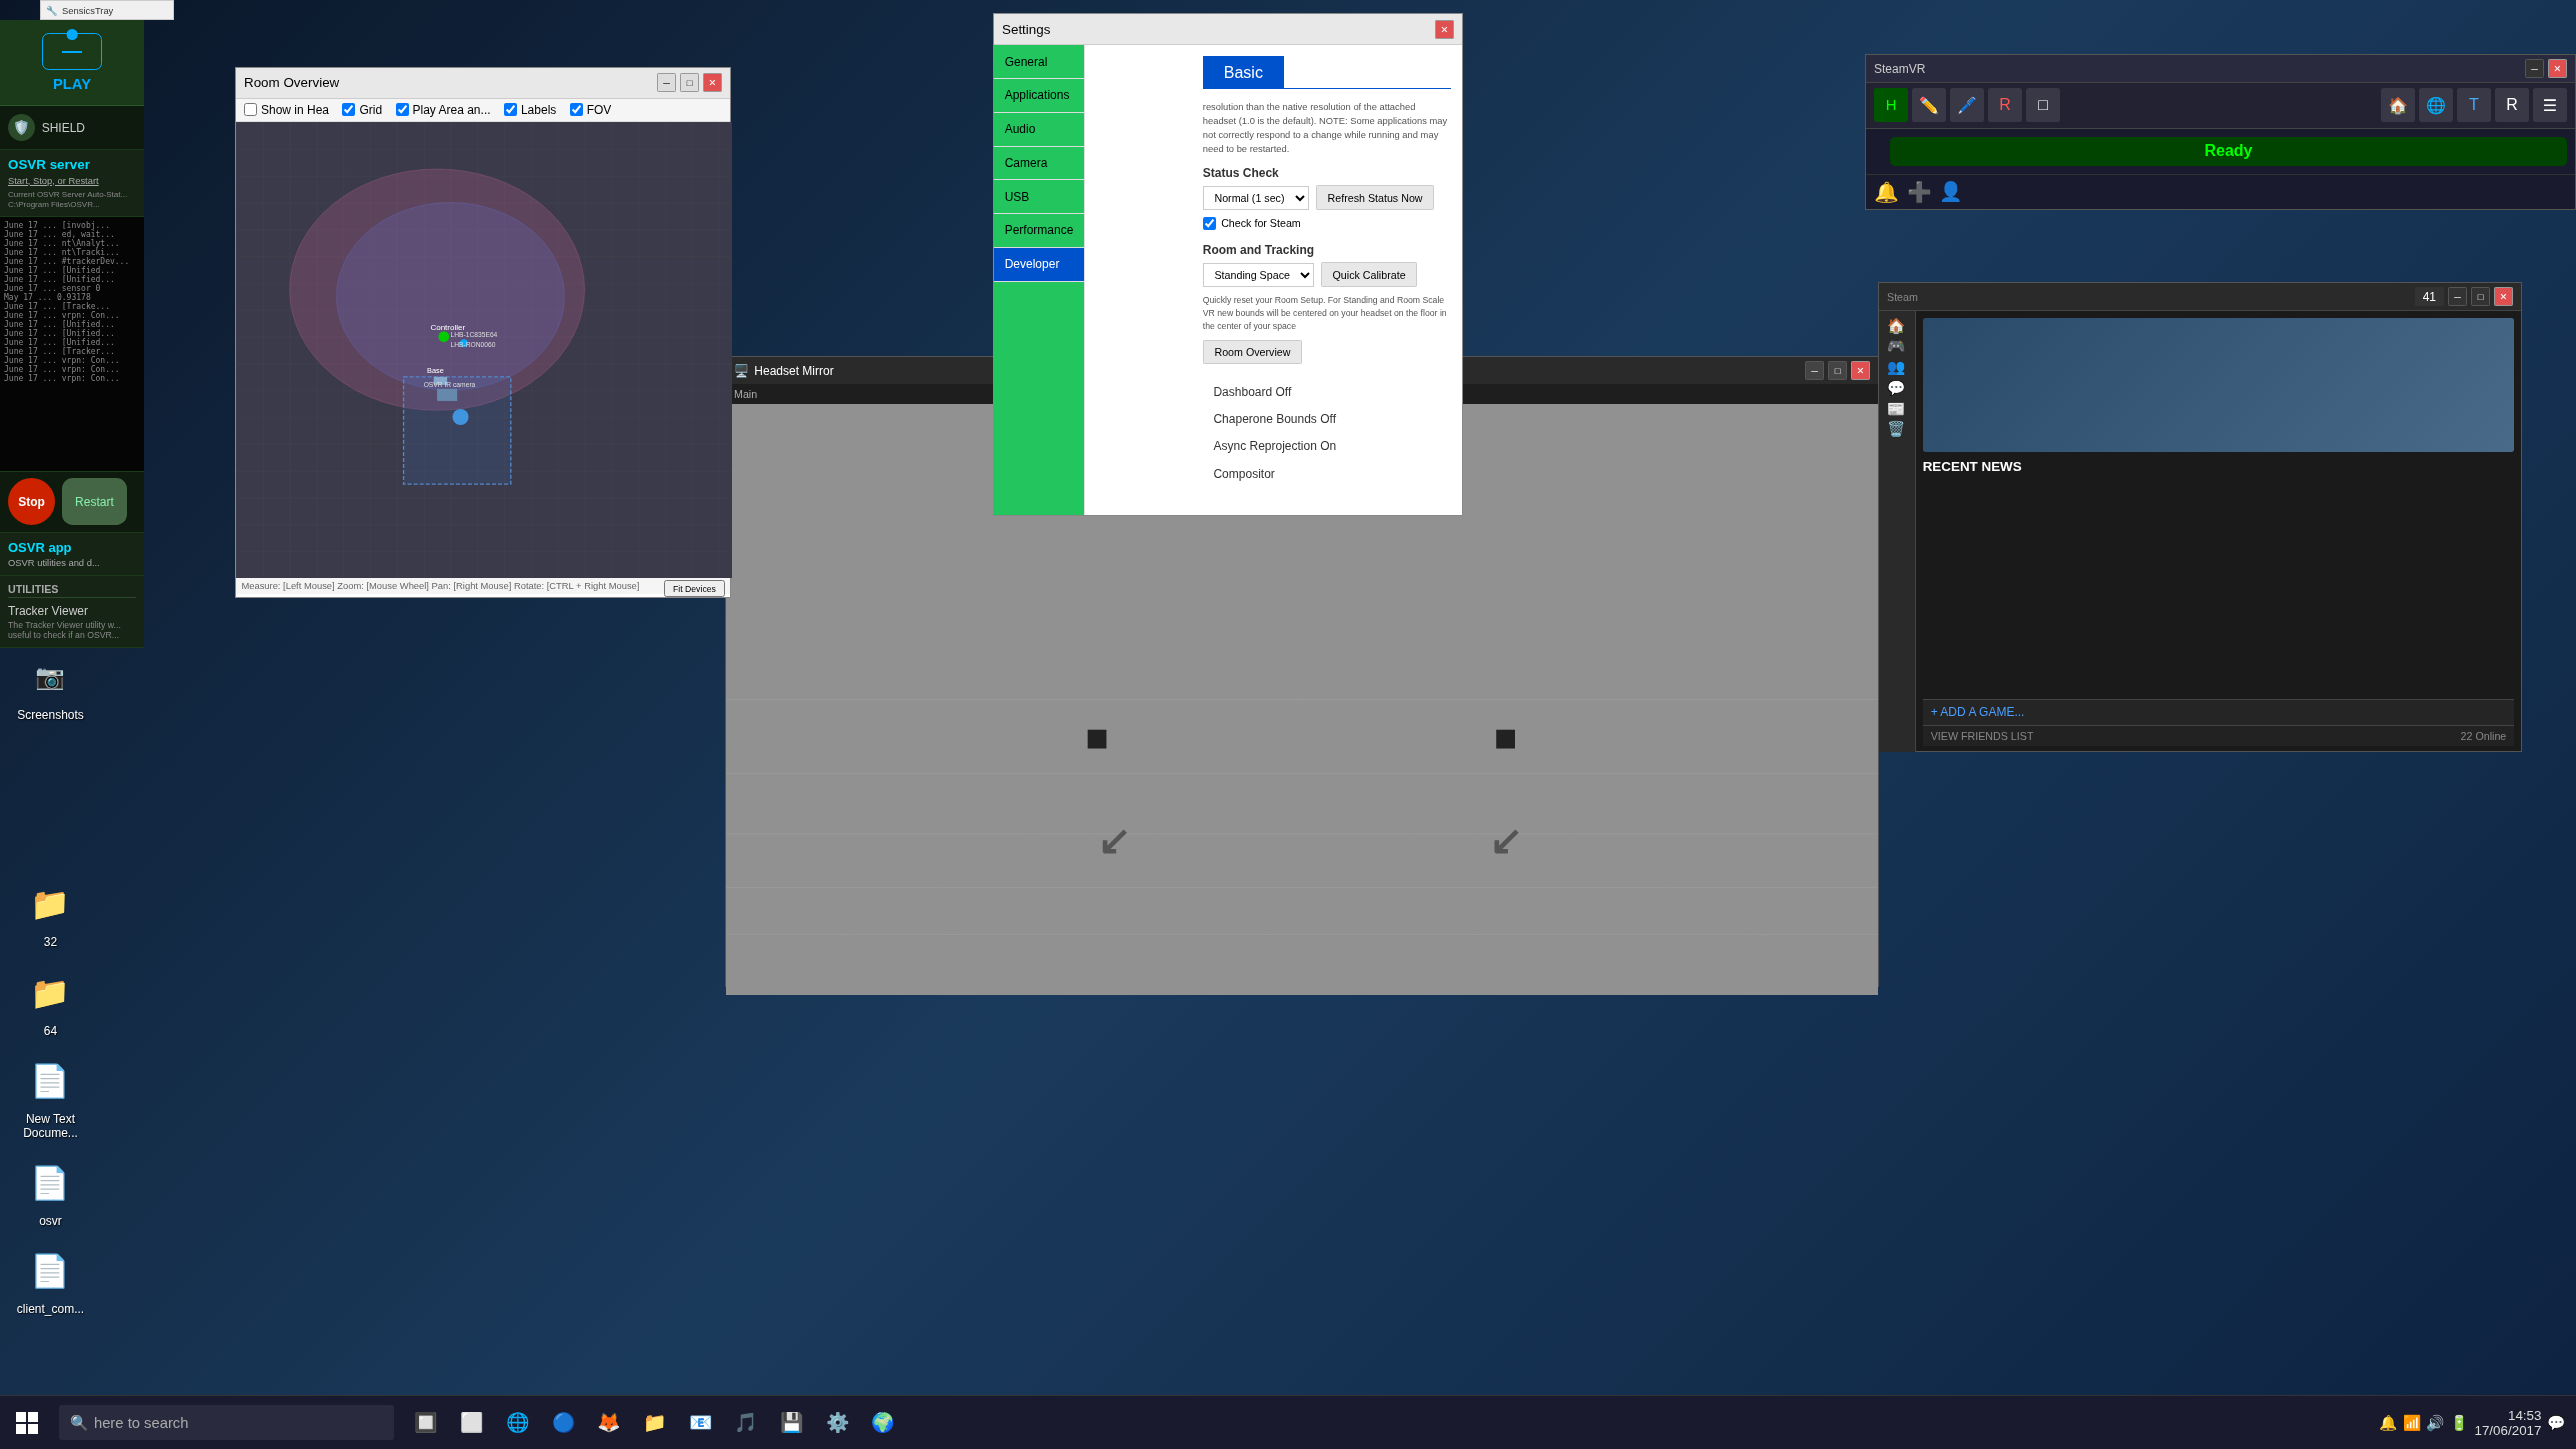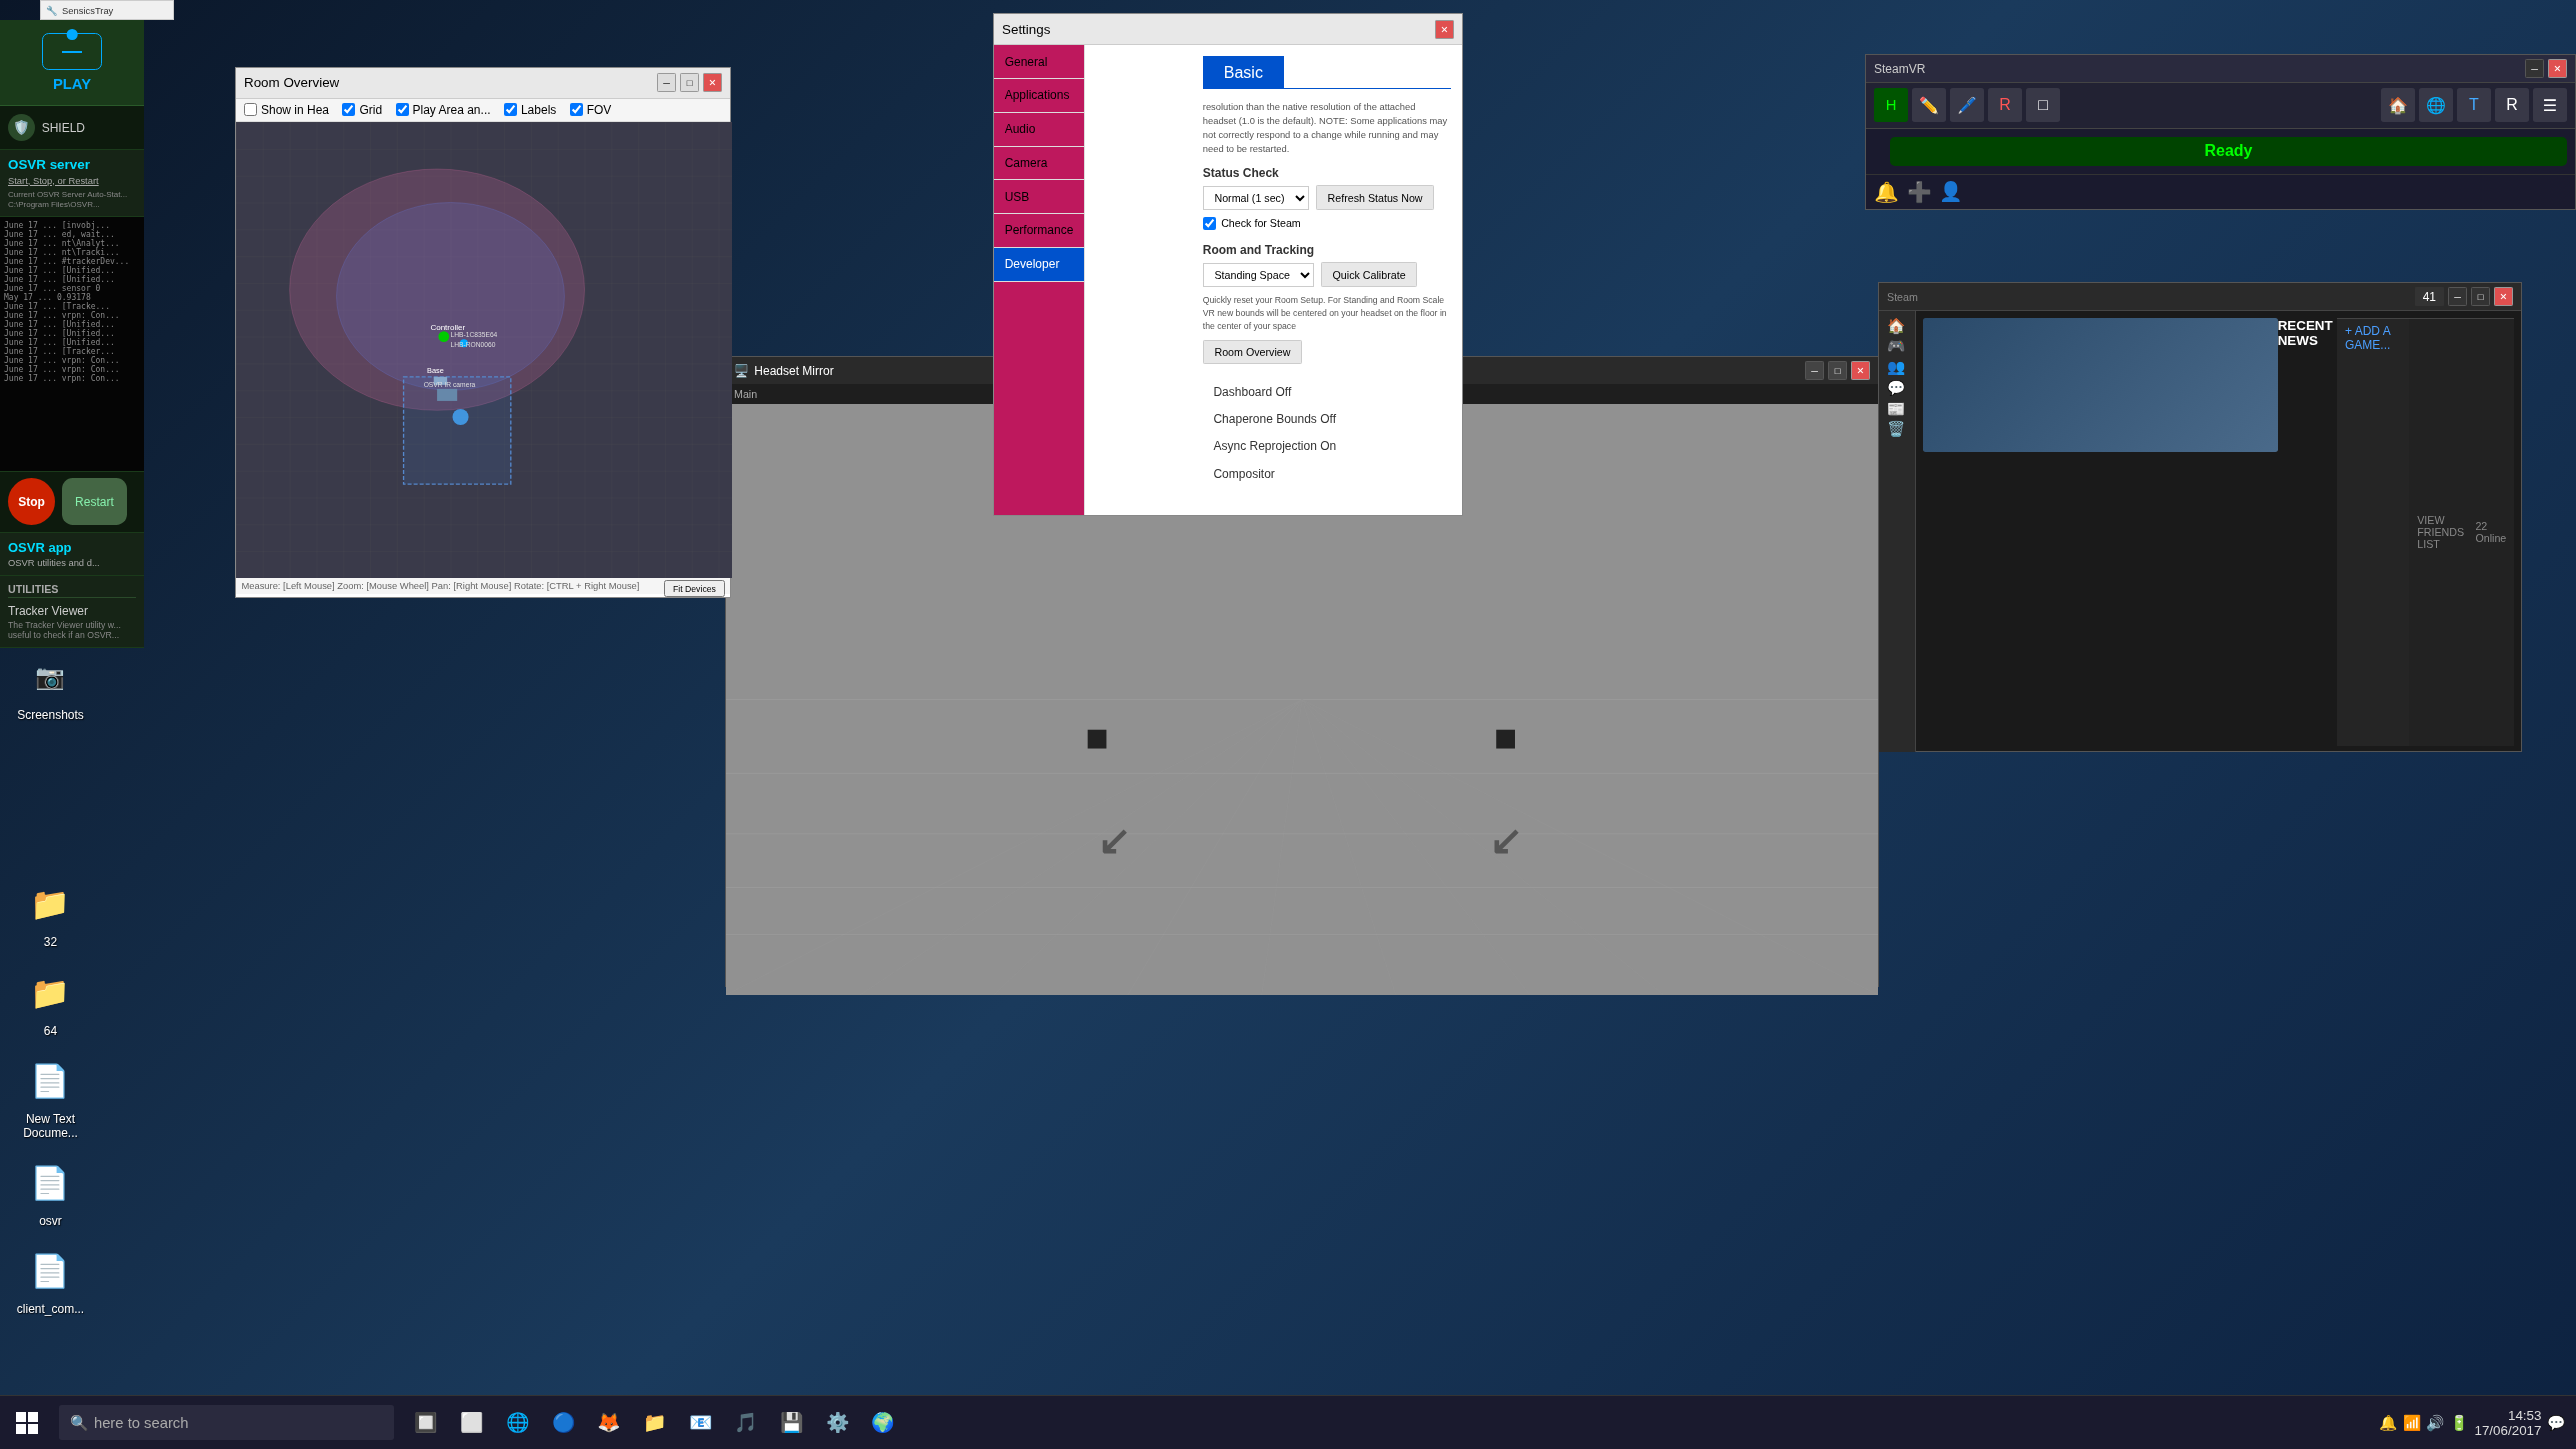--- a/index.html
+++ b/index.html
@@ -219,21 +219,21 @@
       left: 993px;
       width: 470px;
       background: #fff;
       border: 0.7px solid #888;
       z-index: 200;
       font-size: 12px;
     }
 
     .settings-sidebar {
       width: 107px;
-      background: #be185d;
+      background: #22c55e;
       border-right: 0.7px solid #ddd;
       float: left;
       min-height: 470px;
     }
 
     .settings-sidebar-item {
       padding: 9.4px 10.7px;
       cursor: pointer;
       font-size: 12px;
       border-bottom: 0.7px solid #ddd;
@@ -438,21 +438,21 @@
     .game-sidebar {
       width: 37px;
       background: #2a2a2a;
       border-right: 0.7px solid #444;
     }
 
     .game-main {
       flex: 1;
       padding: 6.7px;
       display: flex;
-      flex-direction: row;
+      flex-direction: column;
     }
 
     .game-news-header {
       font-size: 13.4px;
       font-weight: bold;
       color: #fff;
       margin-bottom: 6.7px;
     }
 
     .add-game-bar {

